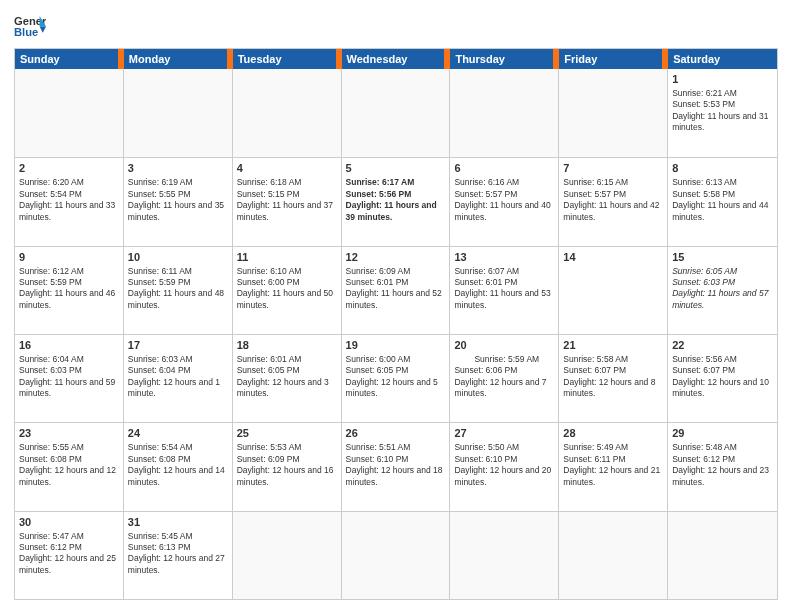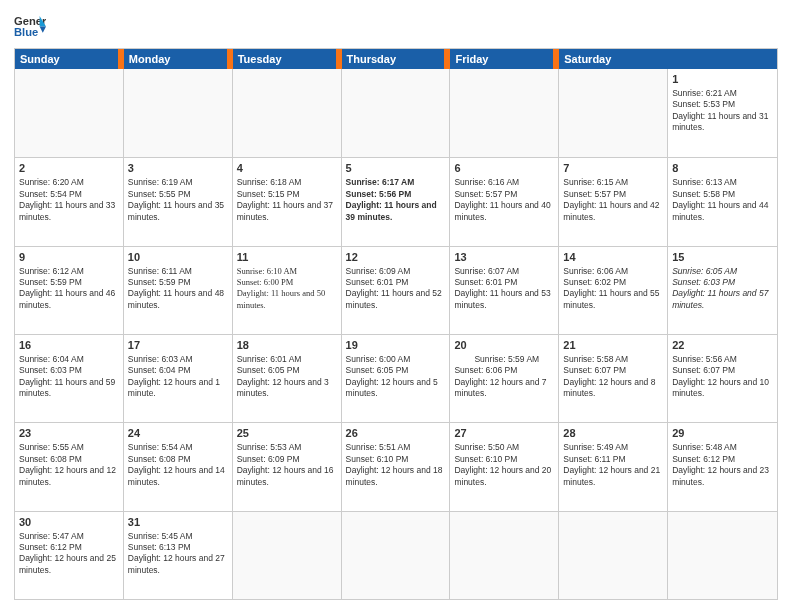--- a/index.html
+++ b/index.html
@@ -110,20 +110,21 @@
       <div class="month-year"></div>
       <div class="location"></div>
     </div>
   </div>
 
   <div class="calendar">
     <div class="cal-header">
     <div class="cal-header-cell">Sunday</div>
         <div class="cal-header-cell">Monday</div>
         <div class="cal-header-cell">Tuesday</div>
+        <div class="cal-header-cell">Wednesday</div>
         <div class="cal-header-cell">Thursday</div>
         <div class="cal-header-cell">Friday</div>
         <div class="cal-header-cell">Saturday</div>
       </div>
     <div class="cal-body">
     <div class="cal-row">
           <div class="cal-cell empty"></div>
           <div class="cal-cell empty"></div>
           <div class="cal-cell empty"></div>
           <div class="cal-cell empty"></div>
@@ -156,32 +157,30 @@
 Sunset: 5:58 PM
 Daylight: 11 hours and 44 minutes.</span></div>
         </div>
         <div class="cal-row">
           <div class="cal-cell"><span class="day-num">9</span><span style="white-space: pre-line;">Sunrise: 6:12 AM
 Sunset: 5:59 PM
 Daylight: 11 hours and 46 minutes.</span></div>
           <div class="cal-cell"><span class="day-num">10</span><span style="white-space: pre-line;">Sunrise: 6:11 AM
 Sunset: 5:59 PM
 Daylight: 11 hours and 48 minutes.</span></div>
-          <div class="cal-cell"><span class="day-num">11</span><span style="white-space: pre-line; font-family: Liberation Serif, serif;">Sunrise: 6:10 AM
+          <div class="cal-cell"><span class="day-num">11</span><span style="white-space: pre-line;">Sunrise: 6:10 AM
 Sunset: 6:00 PM
 Daylight: 11 hours and 50 minutes.</span></div>
           <div class="cal-cell"><span class="day-num">12</span><span style="white-space: pre-line;">Sunrise: 6:09 AM
 Sunset: 6:01 PM
 Daylight: 11 hours and 52 minutes.</span></div>
           <div class="cal-cell"><span class="day-num">13</span><span style="white-space: pre-line;">Sunrise: 6:07 AM
 Sunset: 6:01 PM
 Daylight: 11 hours and 53 minutes.</span></div>
-          <div class="cal-cell"><span class="day-num">14</span><span style="white-space: pre-line;">Sunrise: 6:06 AM
-Sunset: 6:02 PM
-Daylight: 11 hours and 55 minutes.</span></div>
+          <div class="cal-cell"><span class="day-num">14</span></div>
           <div class="cal-cell"><span class="day-num">15</span><span style="white-space: pre-line; font-style: italic;">Sunrise: 6:05 AM
 Sunset: 6:03 PM
 Daylight: 11 hours and 57 minutes.</span></div>
         </div>
         <div class="cal-row">
           <div class="cal-cell"><span class="day-num">16</span><span style="white-space: pre-line;">Sunrise: 6:04 AM
 Sunset: 6:03 PM
 Daylight: 11 hours and 59 minutes.</span></div>
           <div class="cal-cell"><span class="day-num">17</span><span style="white-space: pre-line;">Sunrise: 6:03 AM
 Sunset: 6:04 PM

